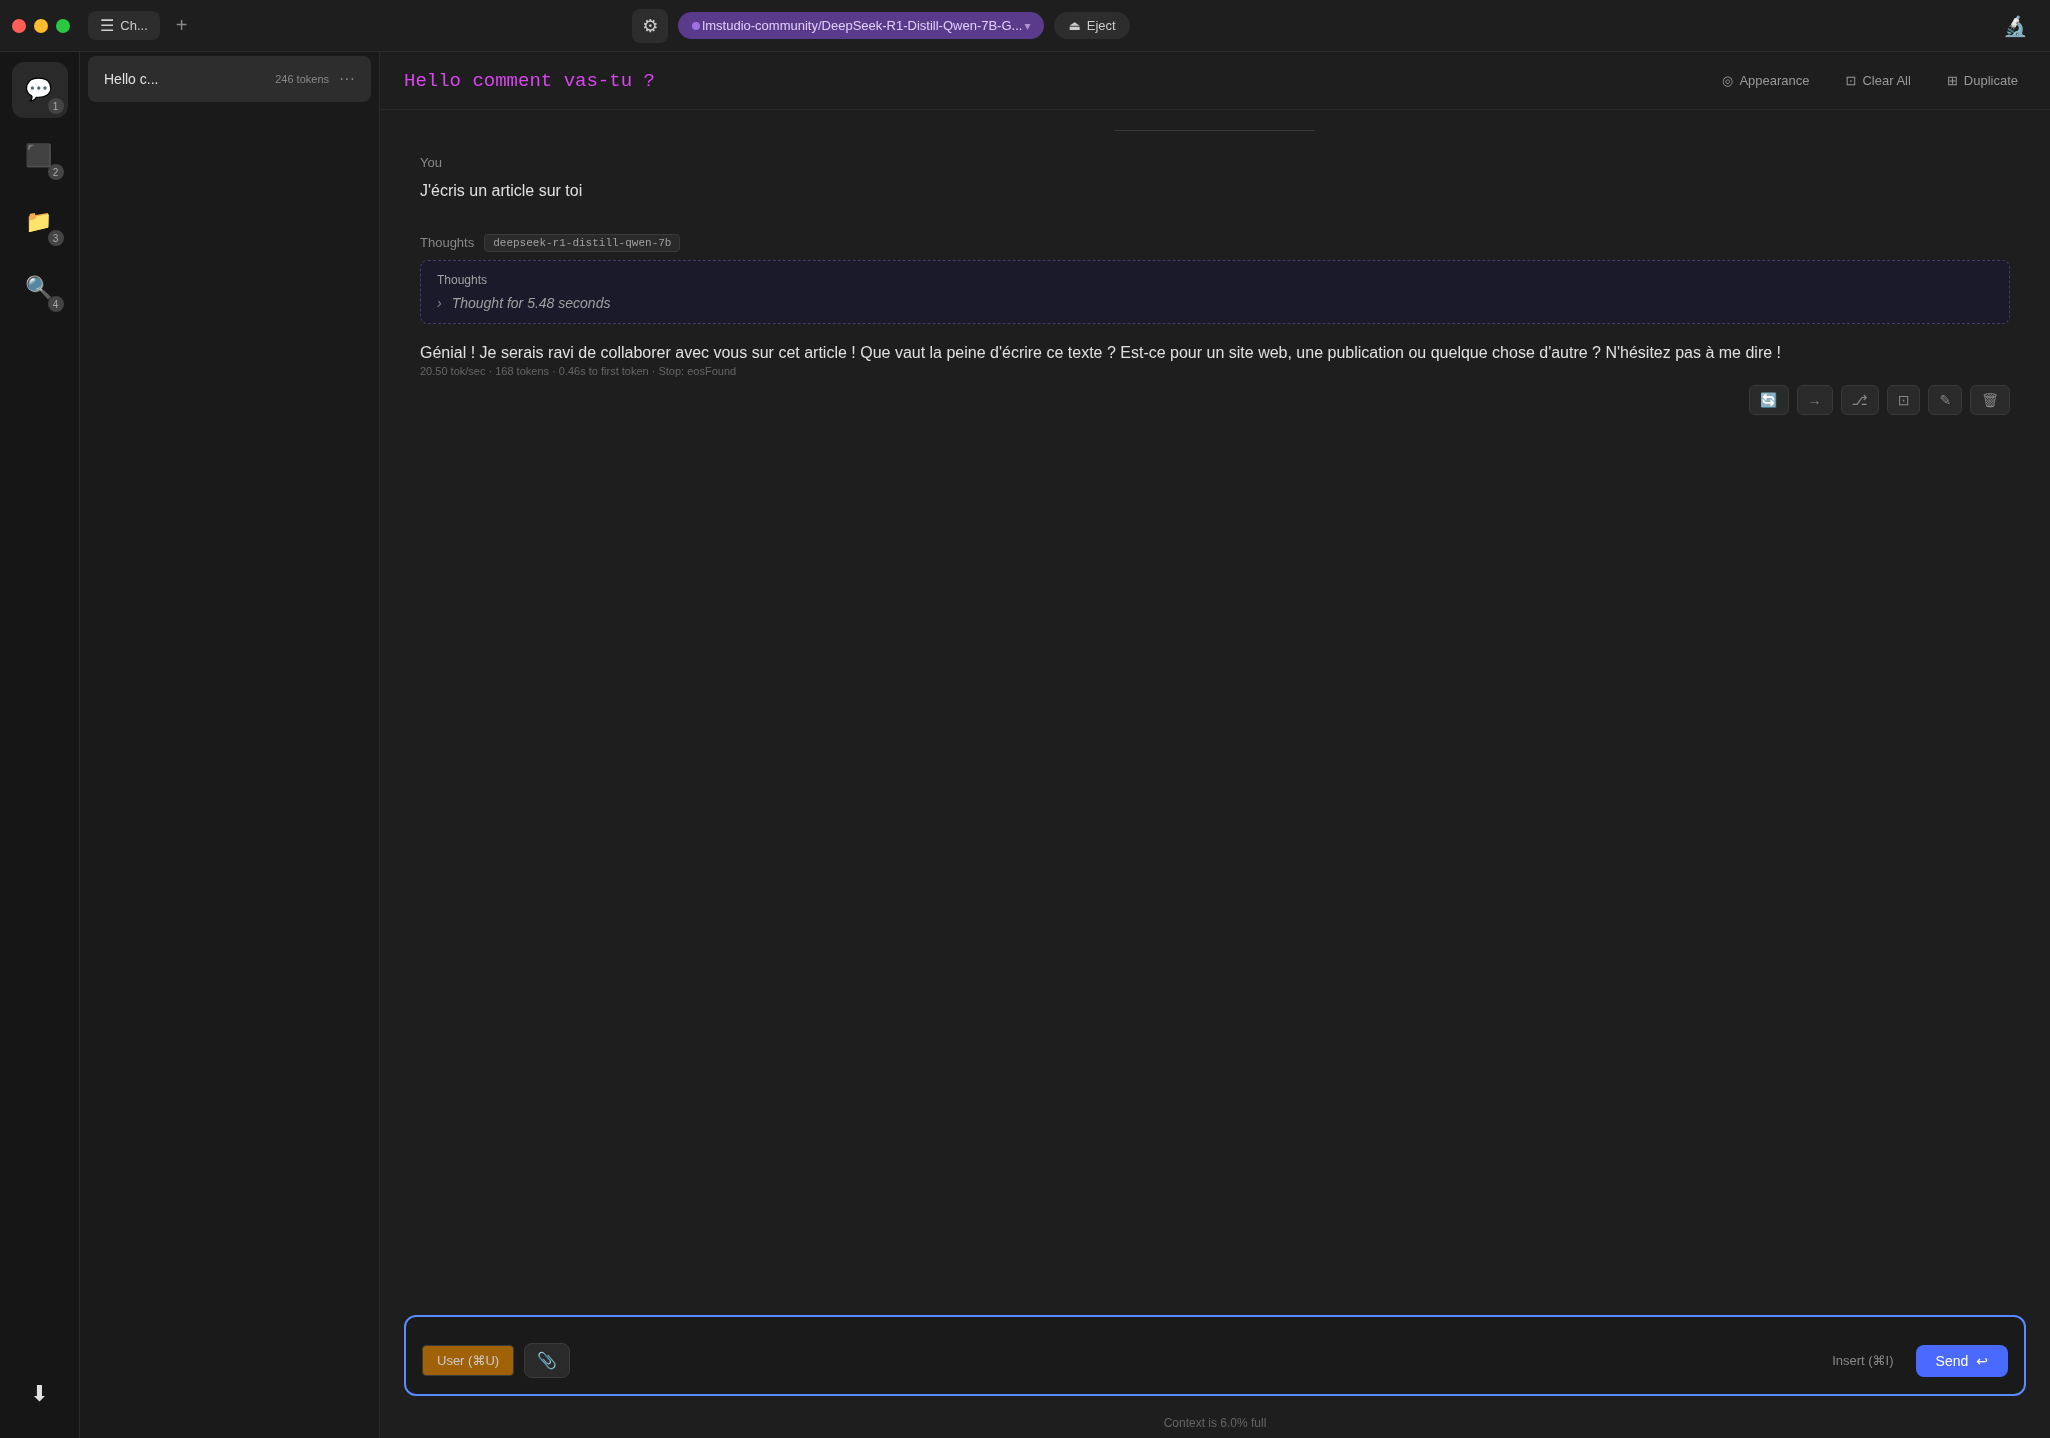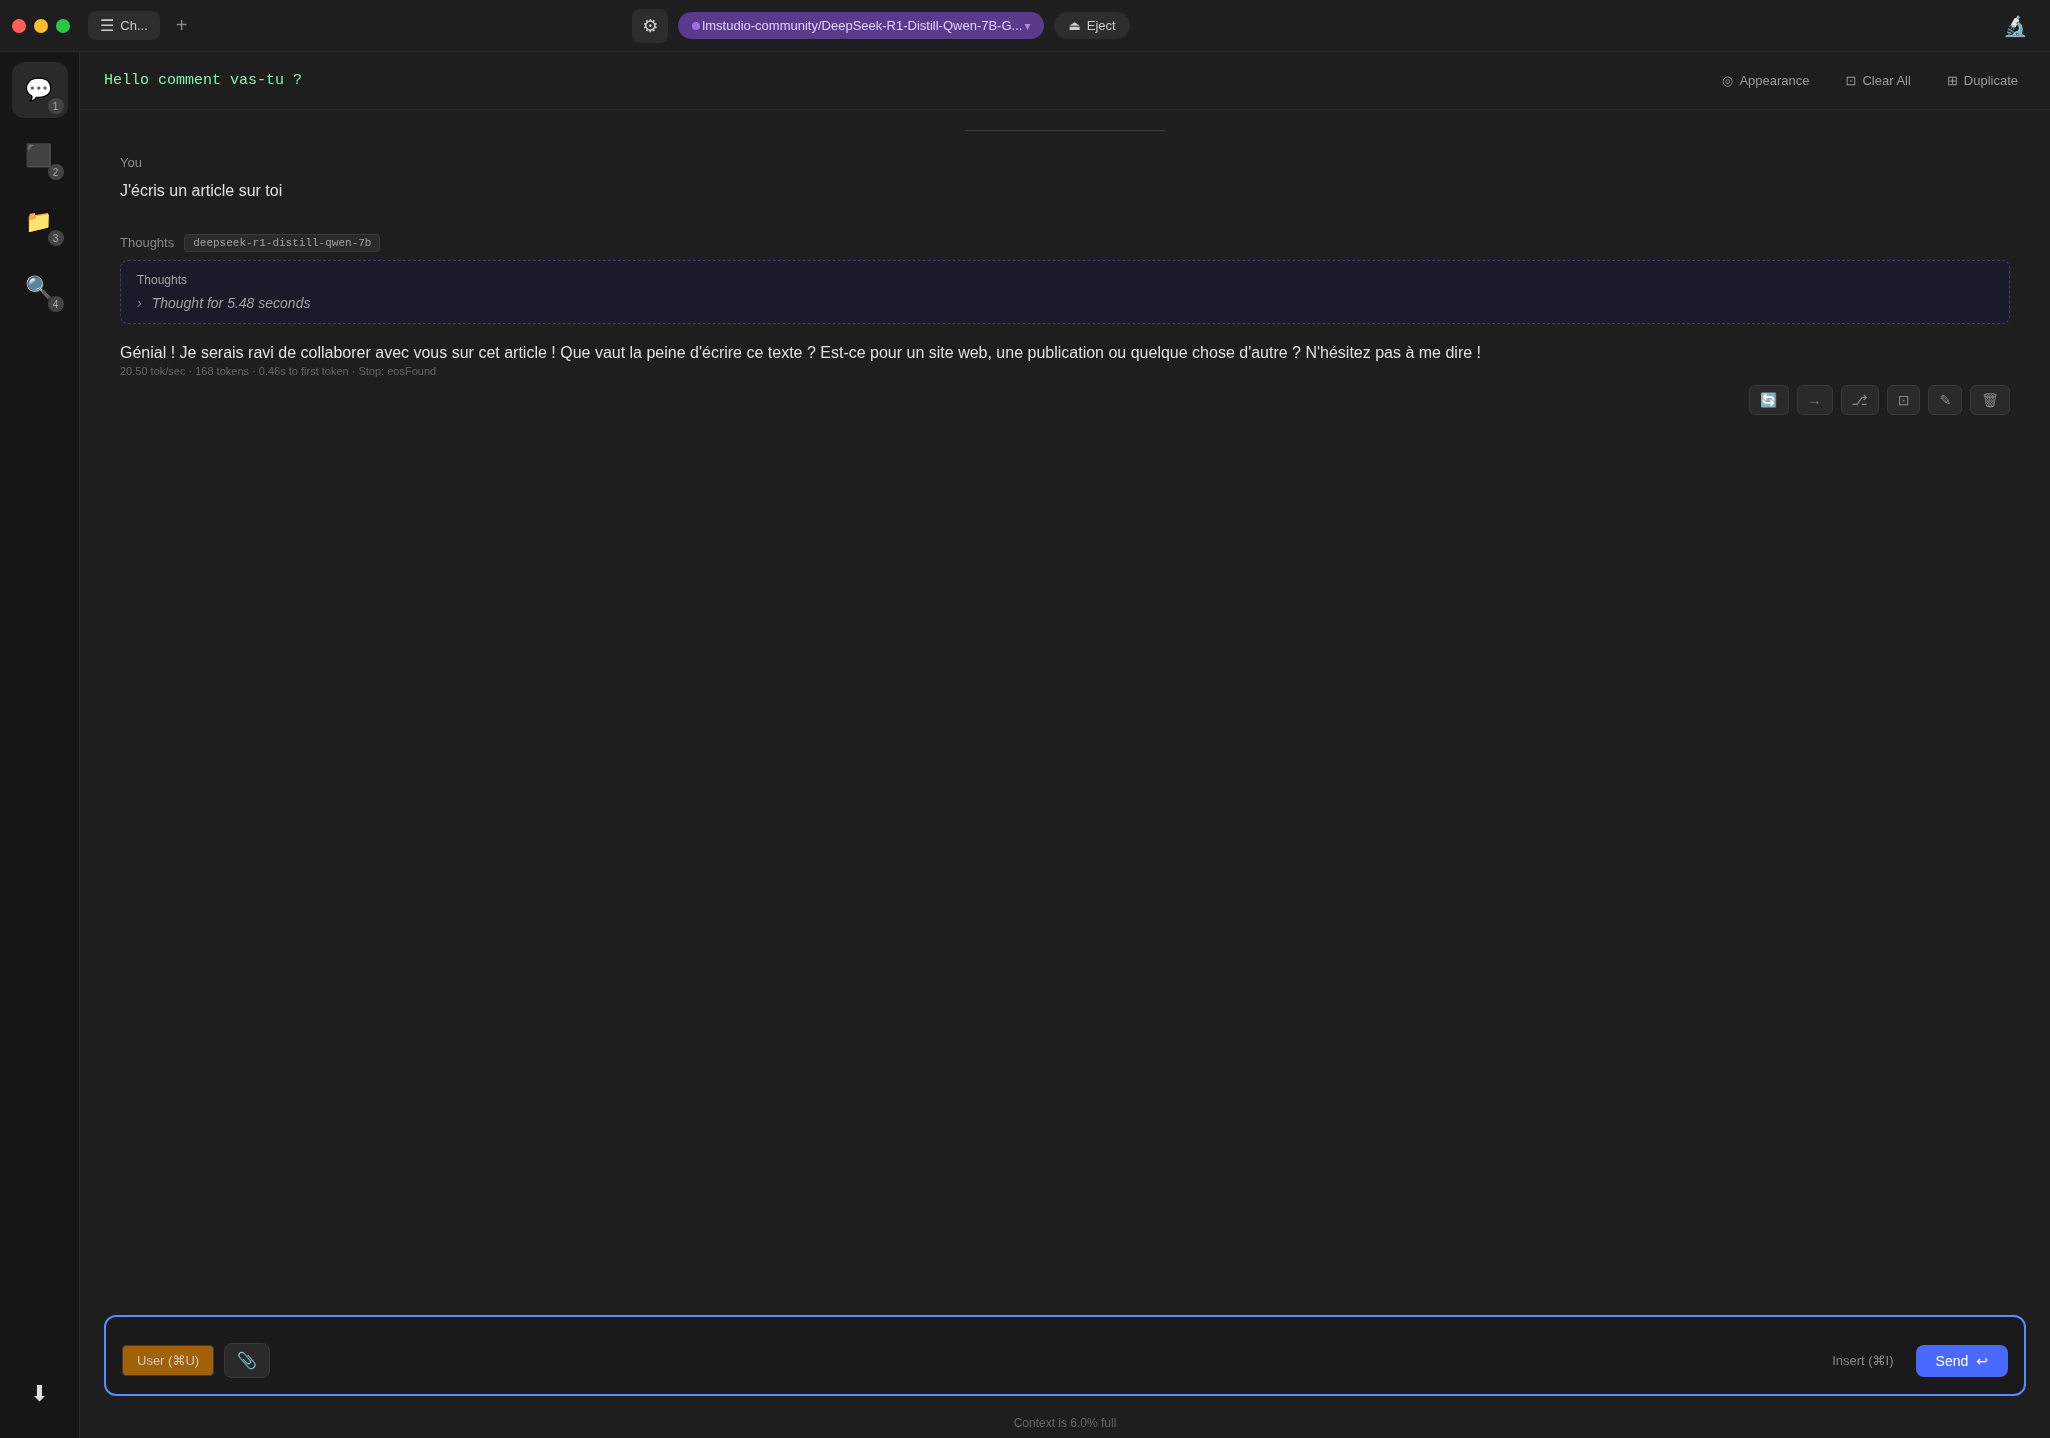--- a/index.html
+++ b/index.html
@@ -234,22 +234,22 @@
     .chat-header {
       display: flex;
       align-items: center;
       padding: 12px 24px;
       border-bottom: 1px solid #2a2a2a;
       gap: 16px;
       flex-shrink: 0;
       height: 58px;
     }
     .chat-header-title {
-      font-size: 15px;
-      color: #86efac;
+      font-size: 19px;
+      color: #d946ef;
       font-family: 'Courier New', monospace;
       flex: 1;
     }
     .chat-header-actions {
       display: flex;
       align-items: center;
       gap: 20px;
     }
     .header-action-btn {
       display: flex;
@@ -486,20 +486,27 @@
       <span class="sidebar-icon-search">🔍</span>
       <div class="badge">4</div>
     </div>
     <div class="sidebar-bottom">
       <div class="sidebar-icon-btn">
         <span>⬇</span>
       </div>
     </div>
   </div>
 
+  <div class="chat-sidebar">
+    <div class="chat-item">
+      <span class="chat-item-name">Hello c...</span>
+      <span class="chat-item-tokens">246 tokens</span>
+      <span class="chat-item-more">···</span>
+    </div>
+  </div>
 
   <div class="chat-area">
 
     <div class="chat-header">
       <span class="chat-header-title">Hello comment vas-tu ?</span>
       <div class="chat-header-actions">
         <button class="header-action-btn">
           <span>◎</span>
           <span>Appearance</span>
         </button>

